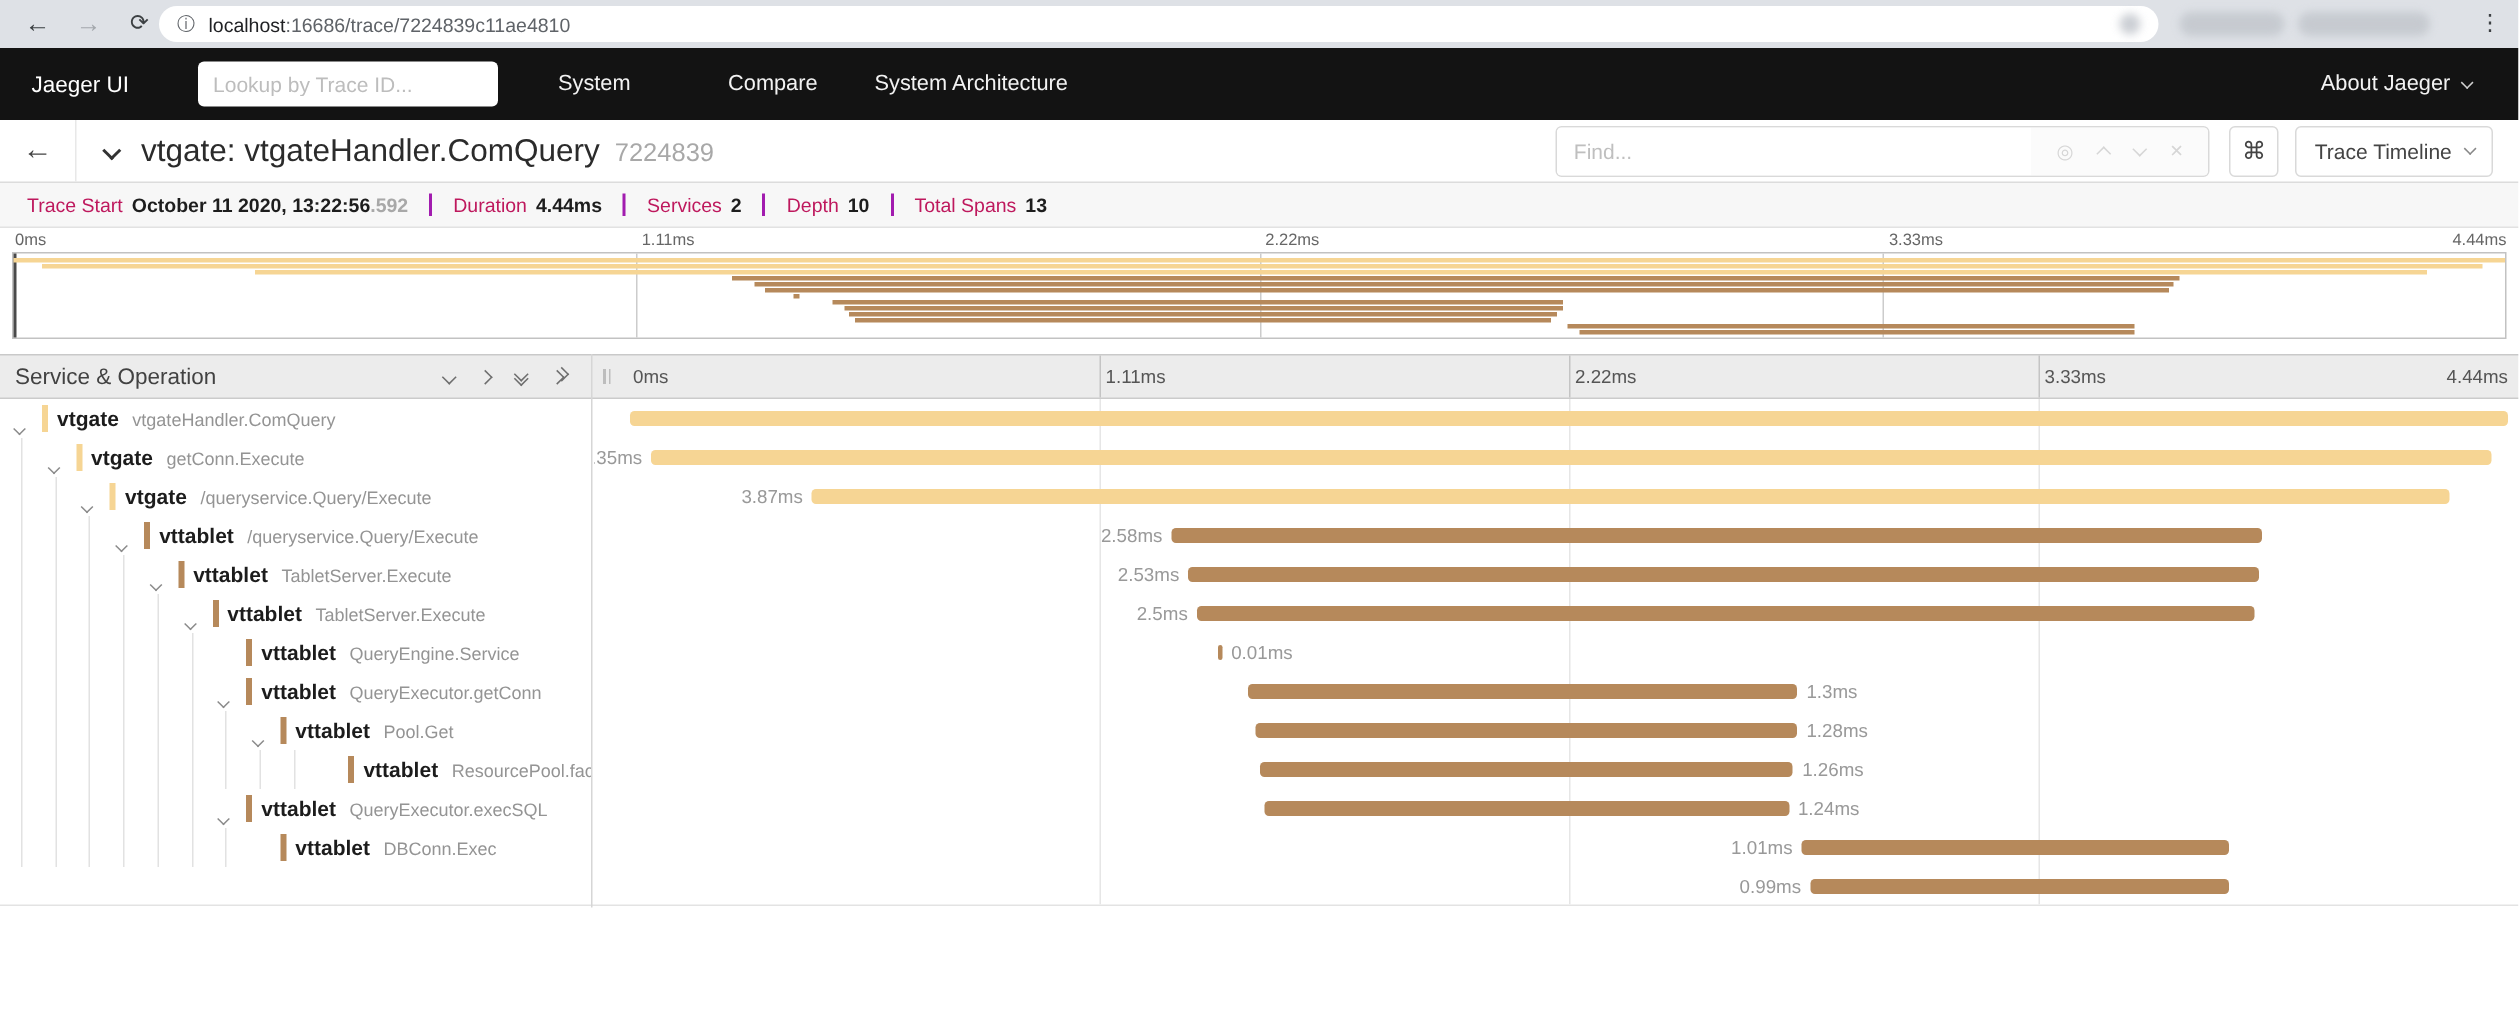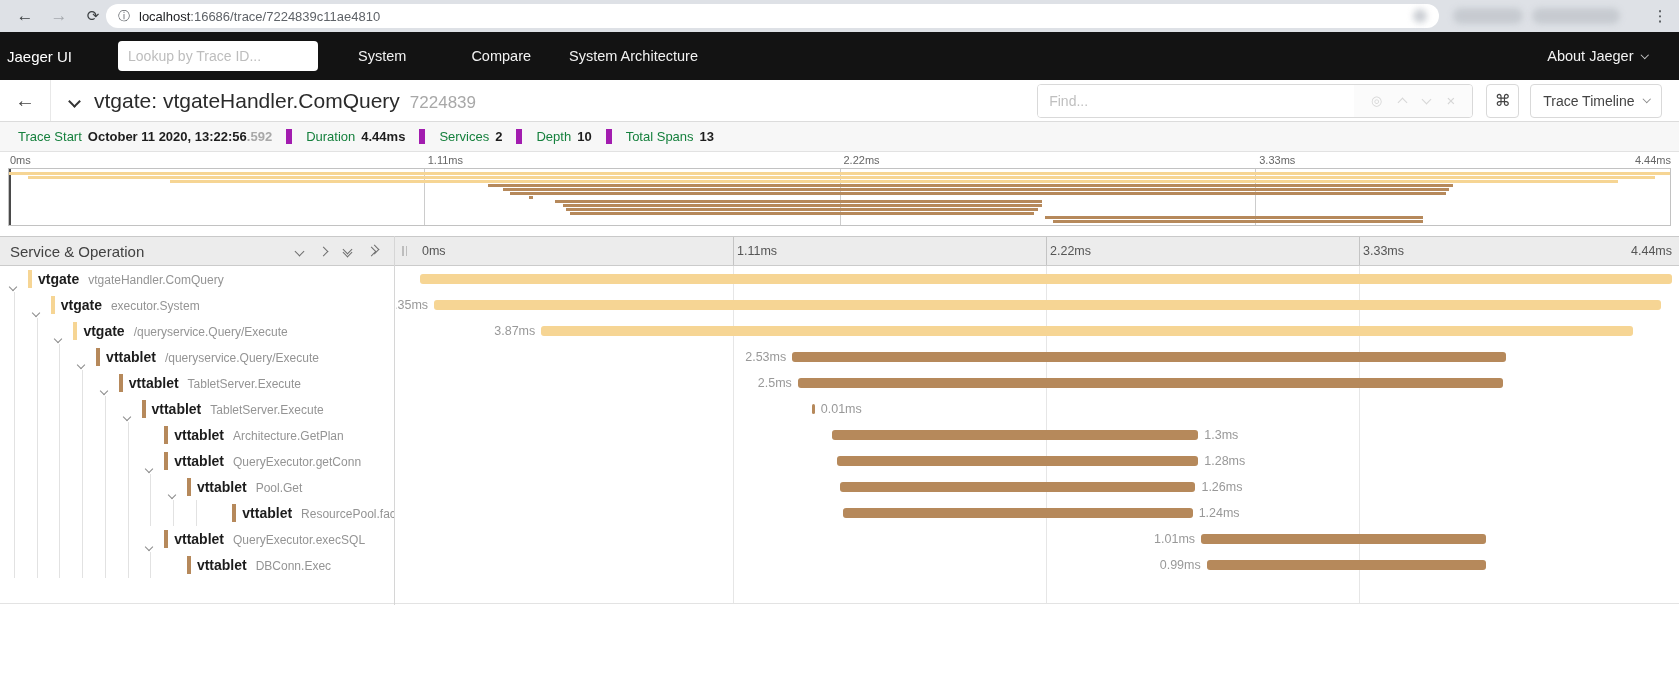--- a/index.html
+++ b/index.html
@@ -18,21 +18,21 @@
   #url-info { color:#5f6368; font-size:12px; margin-right:9px; }
   #url-text { font-size:13px; color:#5f6368; white-space:nowrap; }
   #url-text b { color:#202124; font-weight:normal; }
   .blurblob { position:absolute; border-radius:8px; background:#c3c7cd; filter:blur(3px); opacity:.85; }
   #btn-dots { position:absolute; left:1645px; top:0; width:30px; height:32px; line-height:32px;
               text-align:center; font-size:15px; color:#3c4043; cursor:pointer; }
 
   
   #nav { position:absolute; left:0; top:32px; width:100%; height:48px; background:#131313;
          display:flex; align-items:center; color:#fff; }
-  #nav-brand { margin-left:7px; font-size:15px; }
+  #nav-brand { margin-left:21px; font-size:15px; }
   #nav-lookup { margin-left:46px; width:200px; height:30px; border:none; border-radius:4px;
                 padding:0 10px; font-size:14px; font-family:inherit; outline:none; }
   #nav-lookup::placeholder { color:#bdbdbd; }
   .nav-item { font-size:14.5px; color:#f2f2f2; cursor:pointer; }
   #nav-about { margin-left:auto; margin-right:32px; font-size:14.5px; color:#f2f2f2; cursor:pointer;
                display:flex; align-items:center; gap:8px; }
 
   
   .chv { display:inline-block; width:7px; height:7px; border-right:1.6px solid #777;
          border-bottom:1.6px solid #777; transform:rotate(45deg); }
@@ -61,23 +61,23 @@
              justify-content:center; cursor:pointer; }
   #view-btn { margin-left:11px; height:34px; border:1px solid #d9d9d9; border-radius:4px; background:#fff;
               padding:0 12px; font-size:14px; color:#444; display:flex; align-items:center; gap:9px;
               cursor:pointer; }
   #view-btn .chv { width:5.5px; height:5.5px; border-color:#888; margin-top:-3px; }
 
   
   #summary { position:absolute; left:0; top:122px; width:100%; height:30px; background:#f7f7f7;
              border-bottom:1px solid #e2e2e2; display:flex; align-items:center; padding-left:4px;
              font-size:13px; }
-  .sum-item { padding:0 14px; border-left:6px solid #a21caf; white-space:nowrap; }
+  .sum-item { padding:0 14px; border-left:2px solid #a21caf; white-space:nowrap; }
   .sum-item:first-child { border-left:none; }
-  .sum-label { color:#15803d; margin-right:6px;text-align:right; }
+  .sum-label { color:#be185d; margin-right:6px;text-align:right; }
   .sum-val { color:#1d1d1d; font-weight:bold; }
   .sum-suf { color:#a8a8a8; font-weight:bold; }
 
   
   #minimap { position:absolute; left:0; top:152px; width:100%; height:84px; background:#fff; }
   #mm-labels { position:absolute; left:8px; right:8px; top:2px; height:13px; }
   .mm-tick-label { position:absolute; top:0; font-size:11px; color:#666; white-space:nowrap; }
   #mm-canvas { position:absolute; left:8px; right:8px; top:16px; height:58px;
                border:1px solid #c2c2c2; background:#fff; cursor:crosshair; }
   .mm-grid { position:absolute; top:0; bottom:0; width:0; border-left:1px solid #ccc; }
@@ -259,21 +259,21 @@
     <div id="tree">
         <div class="tree-row">
           <div class="row-chv" style="left: 10px;"><span class="chv"></span></div>
           <div class="svc-bar" style="left: 28px; background: rgb(246, 213, 148);"></div>
           <div class="svc-name" style="left: 38px;">vtgate<span class="op-name">vtgateHandler.ComQuery</span></div>
         </div>
         <div class="tree-row">
           <div class="guide" style="left: 14px;"></div>
           <div class="row-chv" style="left: 32.7px;"><span class="chv"></span></div>
           <div class="svc-bar" style="left: 50.7px; background: rgb(246, 213, 148);"></div>
-          <div class="svc-name" style="left: 60.7px;">vtgate<span class="op-name">executor.System</span></div>
+          <div class="svc-name" style="left: 60.7px;">vtgate<span class="op-name">getConn.Execute</span></div>
         </div>
         <div class="tree-row">
           <div class="guide" style="left: 14px;"></div>
           <div class="guide" style="left: 36.7px;"></div>
           <div class="row-chv" style="left: 55.4px;"><span class="chv"></span></div>
           <div class="svc-bar" style="left: 73.4px; background: rgb(246, 213, 148);"></div>
           <div class="svc-name" style="left: 83.4px;">vtgate<span class="op-name">/queryservice.Query/Execute</span></div>
         </div>
         <div class="tree-row">
           <div class="guide" style="left: 14px;"></div>
@@ -303,21 +303,21 @@
           <div class="svc-name" style="left: 151.5px;">vttablet<span class="op-name">TabletServer.Execute</span></div>
         </div>
         <div class="tree-row">
           <div class="guide" style="left: 14px;"></div>
           <div class="guide" style="left: 36.7px;"></div>
           <div class="guide" style="left: 59.4px;"></div>
           <div class="guide" style="left: 82.1px;"></div>
           <div class="guide" style="left: 104.8px;"></div>
           <div class="guide" style="left: 127.5px;"></div>
           <div class="svc-bar" style="left: 164.2px; background: rgb(182, 137, 91);"></div>
-          <div class="svc-name" style="left: 174.2px;">vttablet<span class="op-name">Architecture.GetPlan</span></div>
+          <div class="svc-name" style="left: 174.2px;">vttablet<span class="op-name">QueryEngine.Service</span></div>
         </div>
         <div class="tree-row">
           <div class="guide" style="left: 14px;"></div>
           <div class="guide" style="left: 36.7px;"></div>
           <div class="guide" style="left: 59.4px;"></div>
           <div class="guide" style="left: 82.1px;"></div>
           <div class="guide" style="left: 104.8px;"></div>
           <div class="guide" style="left: 127.5px;"></div>
           <div class="row-chv" style="left: 146.2px;"><span class="chv"></span></div>
           <div class="svc-bar" style="left: 164.2px; background: rgb(182, 137, 91);"></div>
@@ -381,20 +381,24 @@
           </div>
           <div class="tl-row">
             <div class="tl-bar" style="left: 1.12613%; width: max(97.973%, 2px); background: rgb(246, 213, 148);"></div>
             <div class="tl-label lft" style="left: 1.12613%;">4.35ms</div>
           </div>
           <div class="tl-row">
             <div class="tl-bar" style="left: 9.68468%; width: max(87.1622%, 2px); background: rgb(246, 213, 148);"></div>
             <div class="tl-label lft" style="left: 9.68468%;">3.87ms</div>
           </div>
           <div class="tl-row">
+            <div class="tl-bar" style="left: 28.8288%; width: max(58.1081%, 2px); background: rgb(182, 137, 91);"></div>
+            <div class="tl-label lft" style="left: 28.8288%;">2.58ms</div>
+          </div>
+          <div class="tl-row">
             <div class="tl-bar" style="left: 29.7297%; width: max(56.982%, 2px); background: rgb(182, 137, 91);"></div>
             <div class="tl-label lft" style="left: 29.7297%;">2.53ms</div>
           </div>
           <div class="tl-row">
             <div class="tl-bar" style="left: 30.1802%; width: max(56.3063%, 2px); background: rgb(182, 137, 91);"></div>
             <div class="tl-label lft" style="left: 30.1802%;">2.5ms</div>
           </div>
           <div class="tl-row">
             <div class="tl-bar" style="left: 31.3063%; width: max(0.225225%, 2px); background: rgb(182, 137, 91);"></div>
             <div class="tl-label rgt" style="left: 31.5315%;">0.01ms</div>

